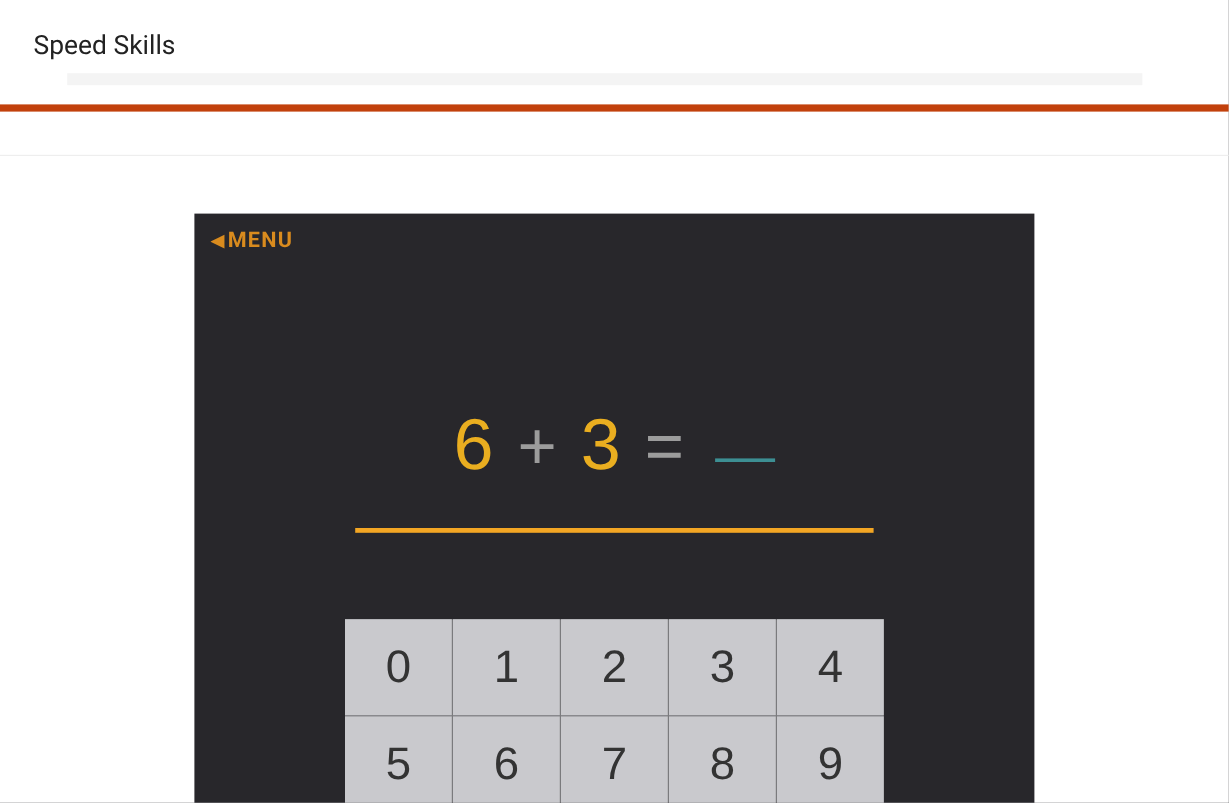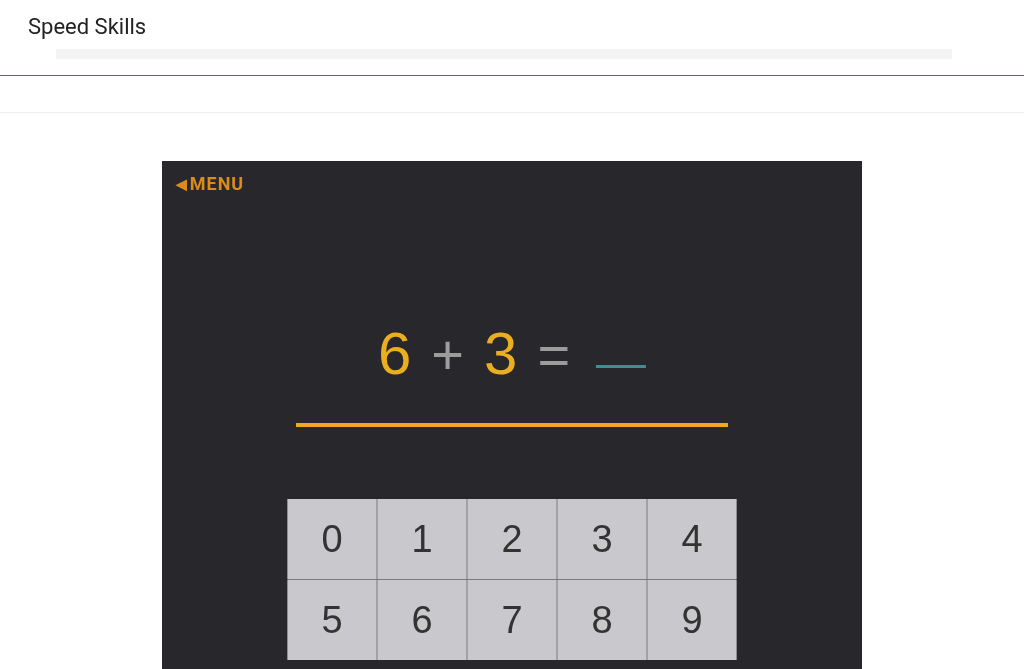--- a/index.html
+++ b/index.html
@@ -9,21 +9,22 @@
     }
     body {
       font-family: -apple-system, BlinkMacSystemFont, "Segoe UI", Roboto, Helvetica, Arial, sans-serif;
       background: #ffffff;
       width: 1024px;
       height: 669px;
       overflow: hidden;
     }
     .header {
       padding: 14px 44px 16px 28px;
-      border-bottom: 1px solid #c2410c;
+      border-bottom: 6px solid #c2410c;
+      margin-top: 12px;
     }
     .page-title {
       font-size: 22px;
       color: #222;
       font-weight: 400;
     }
     .progress-track {
       height: 10px;
       background: #f4f4f4;
       margin: 10px 28px 0 28px;

